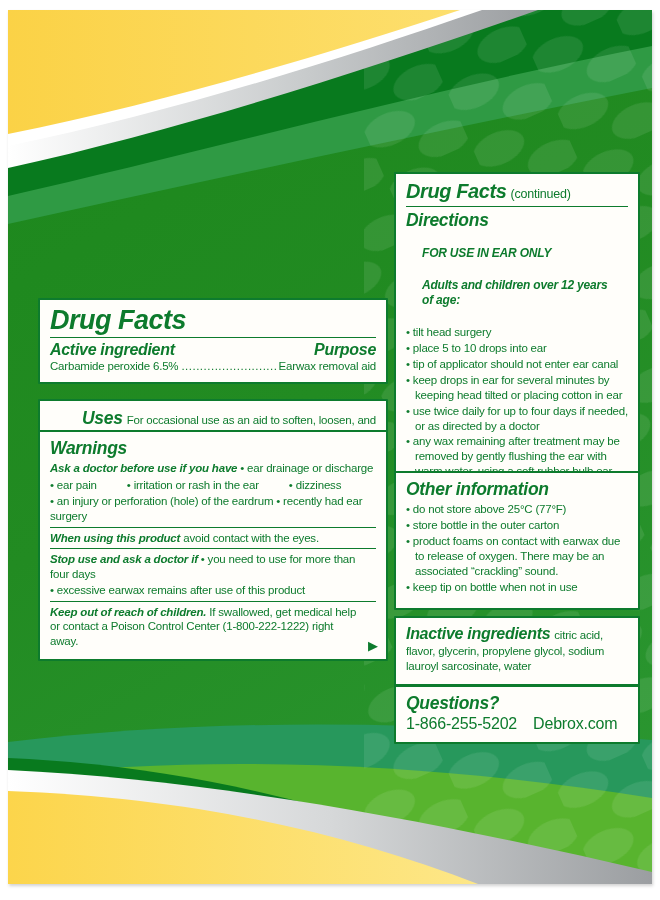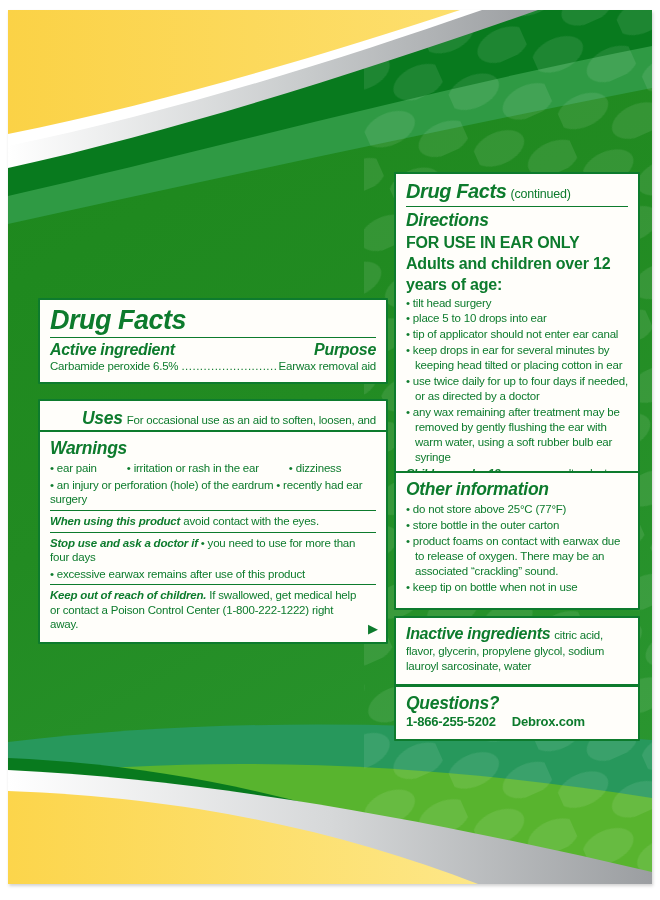--- a/index.html
+++ b/index.html
@@ -39,24 +39,24 @@
   .ai-row{display:flex;justify-content:space-between;align-items:baseline;margin-top:1px;}
   .leader-row{display:flex;align-items:baseline;font-size:11.5px;letter-spacing:-0.2px;line-height:1.3;}
   .dots{flex:1;overflow:hidden;white-space:nowrap;margin:0 3px;letter-spacing:0.5px;}
 
   .bl::before{content:"• ";}
   .row-spread{display:flex;gap:30px;}
   .bullets{list-style:none;margin:0;padding:0;}
   .bullets li{padding-left:9px;text-indent:-9px;margin:0 0 1px 0;font-size:11.5px;
               line-height:1.3;letter-spacing:-0.2px;}
   .bullets li::before{content:"• ";}
-  .bold-line{font-weight:bold;font-size:16px;line-height:1.3;letter-spacing:-0.2px;margin:0;}
+  .bold-line{font-weight:bold;font-size:12px;line-height:1.3;letter-spacing:-0.2px;margin:16px;font-style:italic;}
   .keepout{padding-right:16px;position:relative;}
   .arrow{position:absolute;right:8px;bottom:7px;font-size:13px;line-height:1;color:#0d7b2d;}
-  .q-line{font-size:13px;font-weight:bold;letter-spacing:-0.2px;margin:1px 0 0 0;}
+  .q-line{font-size:16px;font-weight:normal;letter-spacing:-0.2px;margin:1px 0 0 0;}
   .q-site{margin-left:16px;}
 </style>
 </head>
 <body>
 
 <div class="page">
   <div class="label">
 
     <svg class="bg" viewBox="0 0 644 874" preserveAspectRatio="none" aria-hidden="true">
       <defs>
@@ -114,20 +114,21 @@
         <span>Earwax removal aid</span>
       </div>
     </section>
 
     <section class="box col-left boxB">
       <p><span class="h2 h2-lg inline-h">Uses</span><span>For occasional use as an aid to soften, loosen, and remove excessive earwax.</span></p>
     </section>
 
     <section class="box col-left boxC">
       <h2 class="h2 h2-lg block-h">Warnings</h2>
+      <p><b>Ask a doctor before use if you have</b> <span class="bl">ear drainage or discharge</span></p>
       <p class="row-spread">
         <span class="bl">ear pain</span>
         <span class="bl">irritation or rash in the ear</span>
         <span class="bl">dizziness</span>
       </p>
       <p><span class="bl">an injury or perforation (hole) of the eardrum</span> <span class="bl">recently had ear surgery</span></p>
       <hr class="rule-thin">
       <p><b>When using this product</b> <span>avoid contact with the eyes.</span></p>
       <hr class="rule-thin">
       <p><b>Stop use and ask a doctor if</b> <span class="bl">you need to use for more than four days</span></p>

